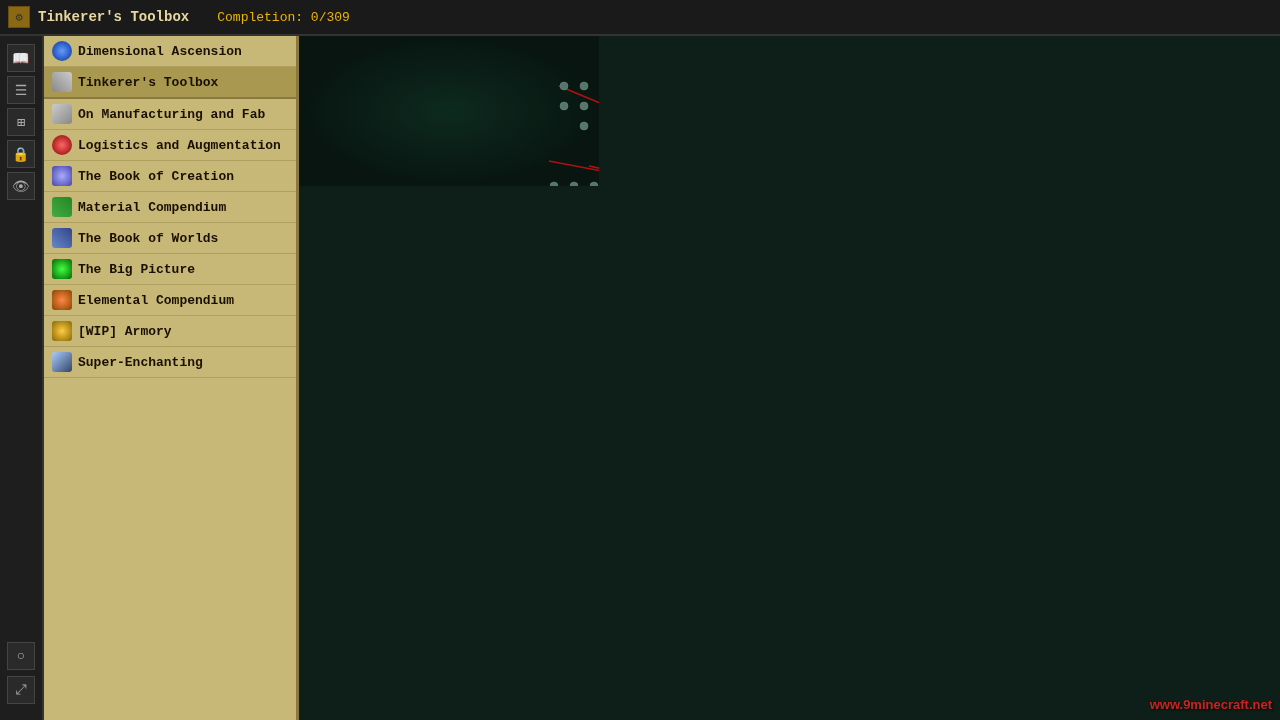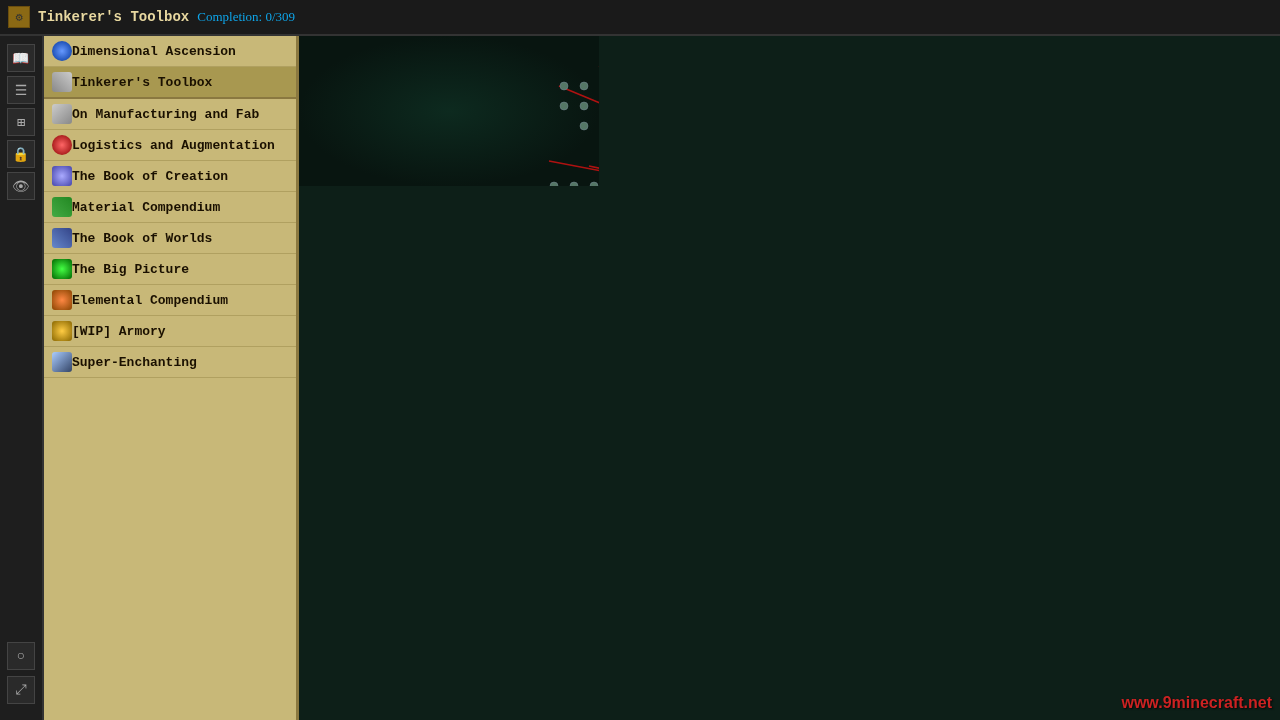--- a/index.html
+++ b/index.html
@@ -22,23 +22,23 @@
       align-items: center;
       padding: 0 8px;
       gap: 8px;
     }
     #title-text {
       color: #e8d8a0;
       font-size: 14px;
       font-weight: bold;
     }
     #completion-text {
-      color: #0ea5e9;
+      color: #eab308;
       font-size: 13px;
-      font-family: Liberation Serif, serif;
+      margin-left: 20px;
     }
 
     
     #icon-sidebar {
       position: absolute;
       top: 36px; left: 0;
       width: 44px;
       height: calc(100% - 36px);
       background: #1e1e1e;
       border-right: 2px solid #333;
@@ -73,21 +73,21 @@
       width: 255px;
       height: calc(100% - 36px);
       background: #c8b878;
       border-right: 3px solid #8a7840;
       overflow: hidden;
     }
     .menu-item {
       display: flex;
       align-items: center;
       padding: 5px 8px;
-      gap: 0;
+      gap: 6px;
       cursor: pointer;
       min-height: 26px;
       border-bottom: 1px solid #b0a060;
     }
     .menu-item.active-header {
       background: #a89850;
       border-bottom: 2px solid #8a7840;
     }
     .menu-item-text {
       font-family: 'Courier New', monospace;
@@ -130,21 +130,21 @@
     #tech-tree {
       position: absolute;
       top: 0; left: 0; right: 0; bottom: 0;
     }
 
     
     #watermark {
       position: absolute;
       bottom: 8px; right: 8px;
       color: #cc2222;
-      font-size: 16px;
+      font-size: 13px;
       font-weight: bold;
       font-family: Arial, sans-serif;
       text-shadow: 1px 1px 2px rgba(0,0,0,0.8);
     }
   </style>
 </head>
 <body>
 
 <div id="title-bar">
   <div class="menu-icon" style="width:22px;height:22px;background:#8B6914;border:1px solid #6b4e0e;font-size:12px;display:flex;align-items:center;justify-content:center;">

